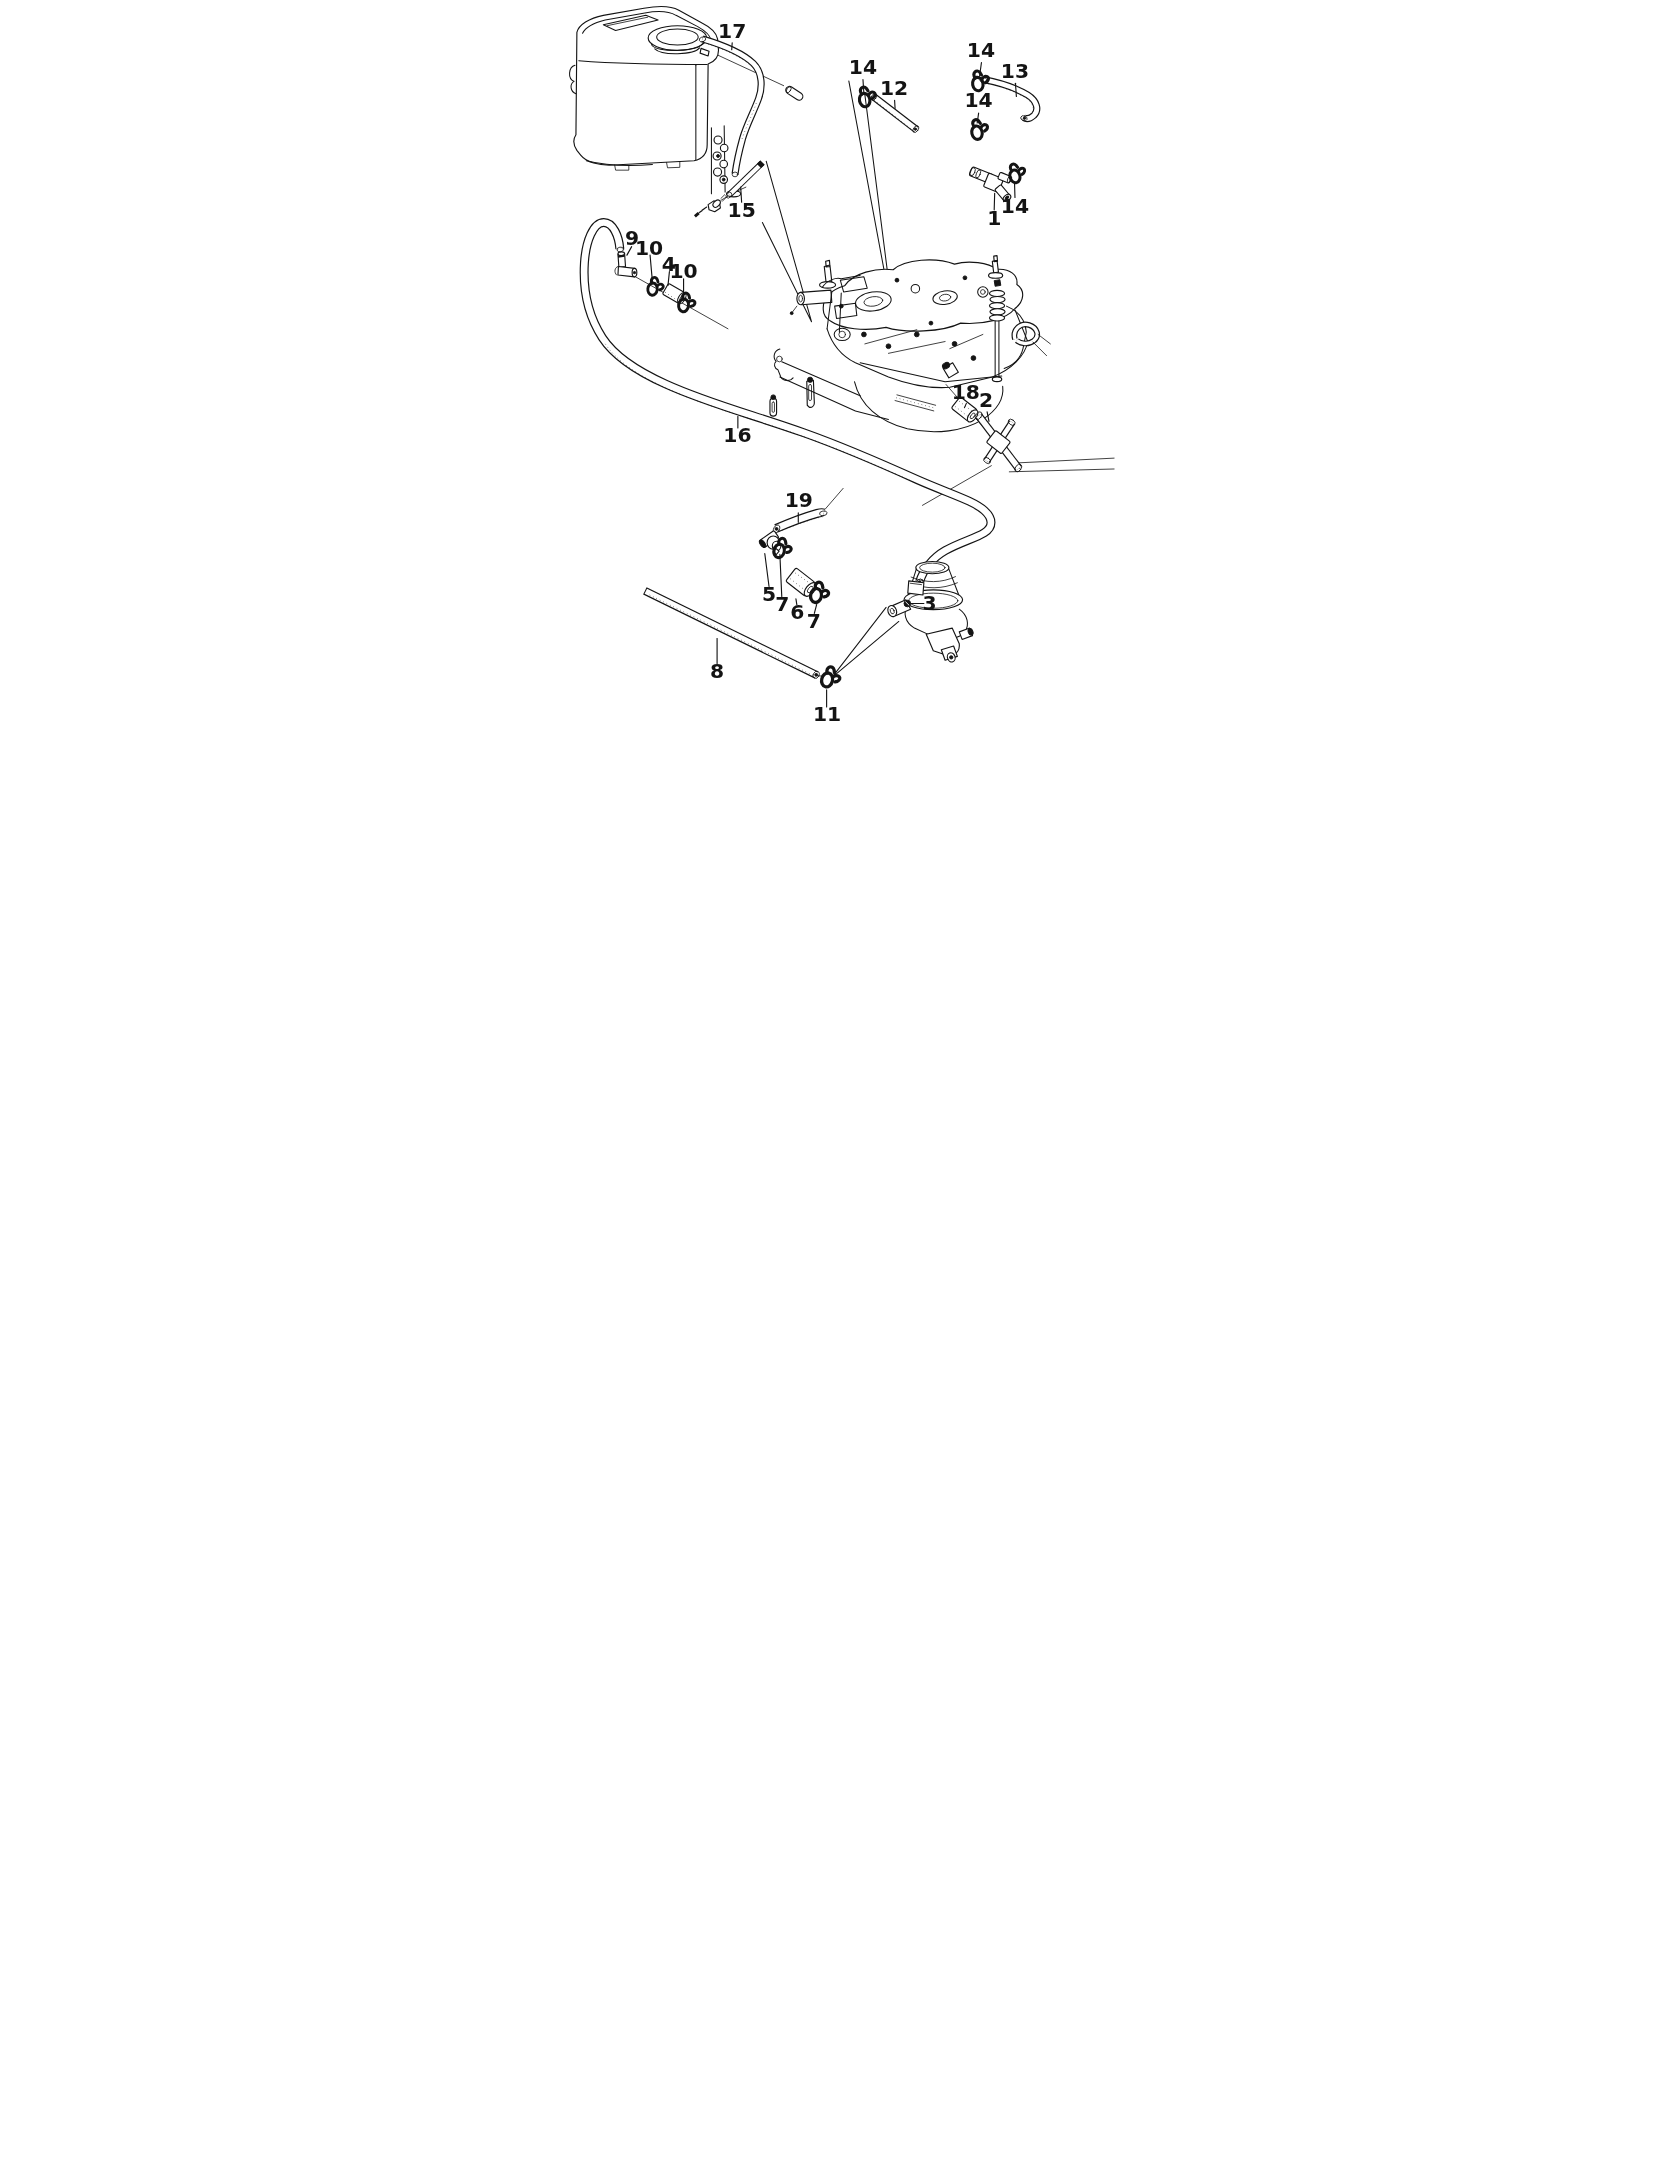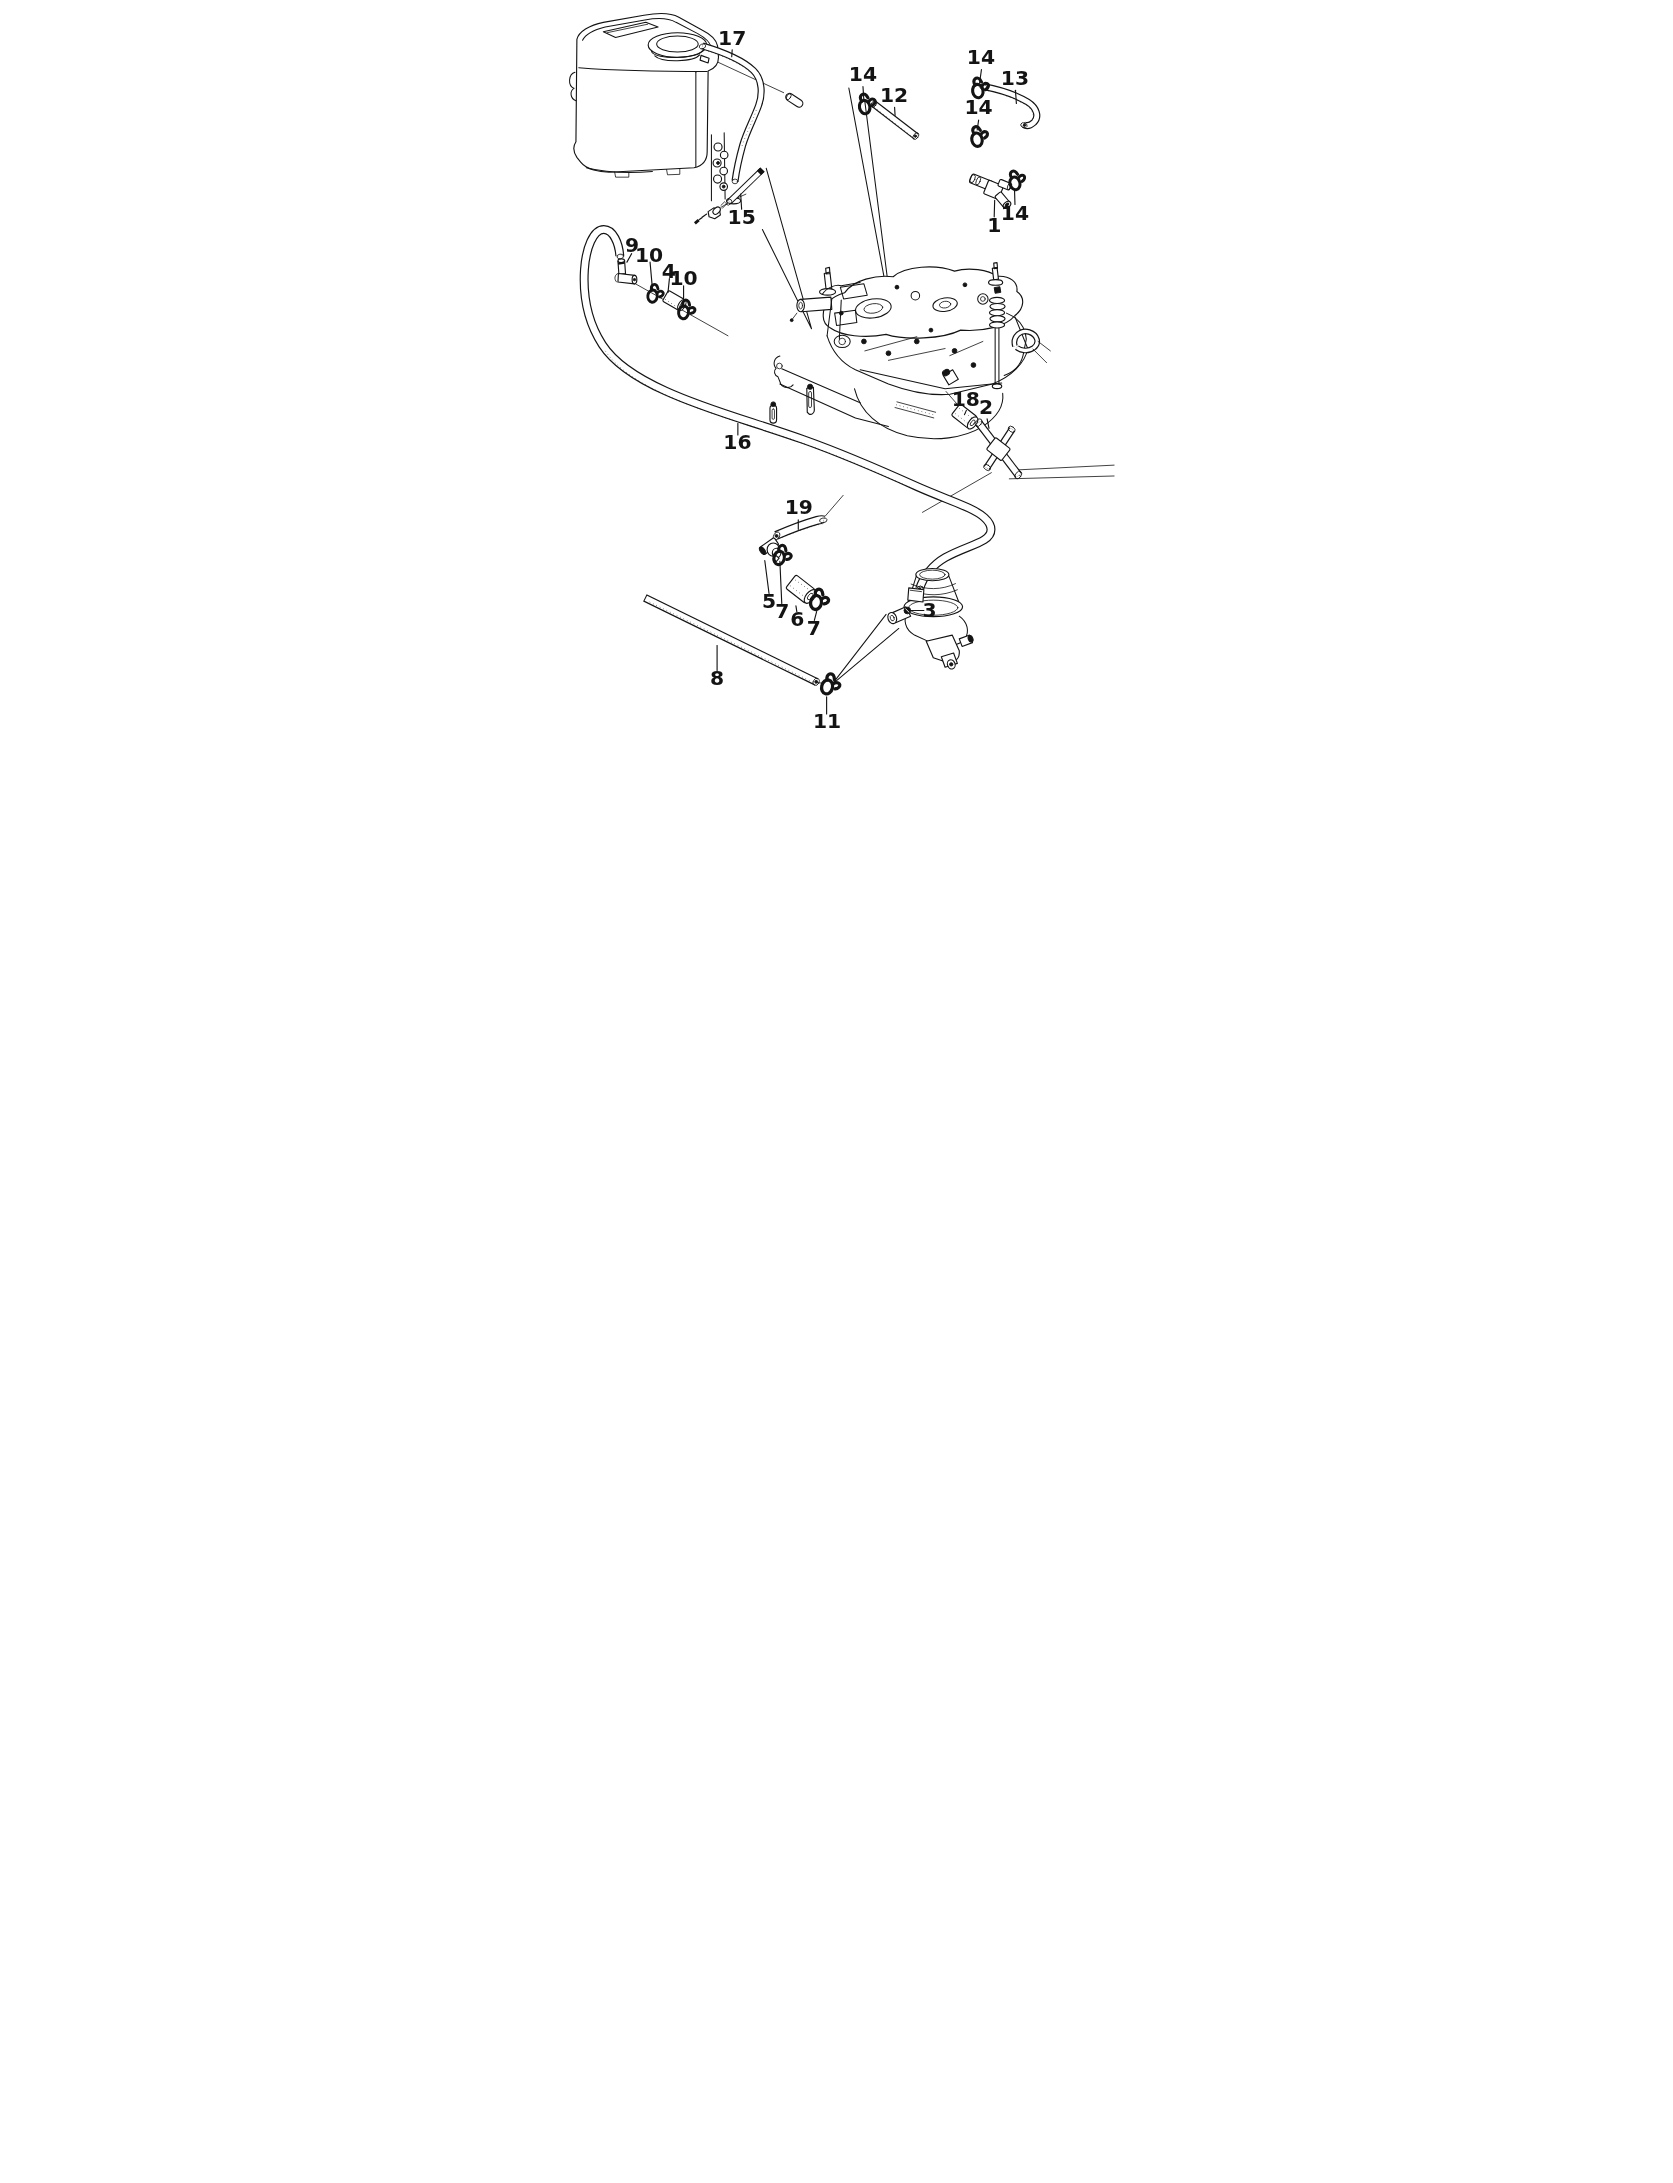--- a/index.html
+++ b/index.html
@@ -1,16 +1,16 @@
 <!DOCTYPE html>
 <html style="font-size:7.5px"><head>
 <meta charset="utf-8">
 <style>
   html,body{margin:0;padding:0;background:#ffffff;}
-  .page{width:100%;max-width:558px;margin:11px auto;background:#4c1d95;}
+  .page{width:100%;max-width:558px;margin:4px auto;background:#4c1d95;}
   svg{display:block;width:100%;height:auto;background:#fff;}
   .ln{stroke:#141414;stroke-width:2.2;fill:none;stroke-linecap:round;stroke-linejoin:round;}
   .ln-thin{stroke:#141414;stroke-width:1.7;fill:none;stroke-linecap:round;}
   .part{stroke:#141414;stroke-width:2.4;fill:#ffffff;stroke-linejoin:round;}
   .partdark{stroke:#141414;stroke-width:2;fill:#141414;}
   .hoseB{stroke:#141414;fill:none;stroke-linecap:butt;}
   .hoseW{stroke:#ffffff;fill:none;stroke-linecap:butt;}
   .stip{stroke:#141414;stroke-width:1.8;fill:none;stroke-dasharray:1.5 6.5;opacity:.85;}
   .lead{stroke:#141414;stroke-width:2.4;fill:none;stroke-linecap:round;}
   .callout{font-family:"DejaVu Sans","Liberation Sans",sans-serif;font-weight:bold;font-size:43px;fill:#141414;}

